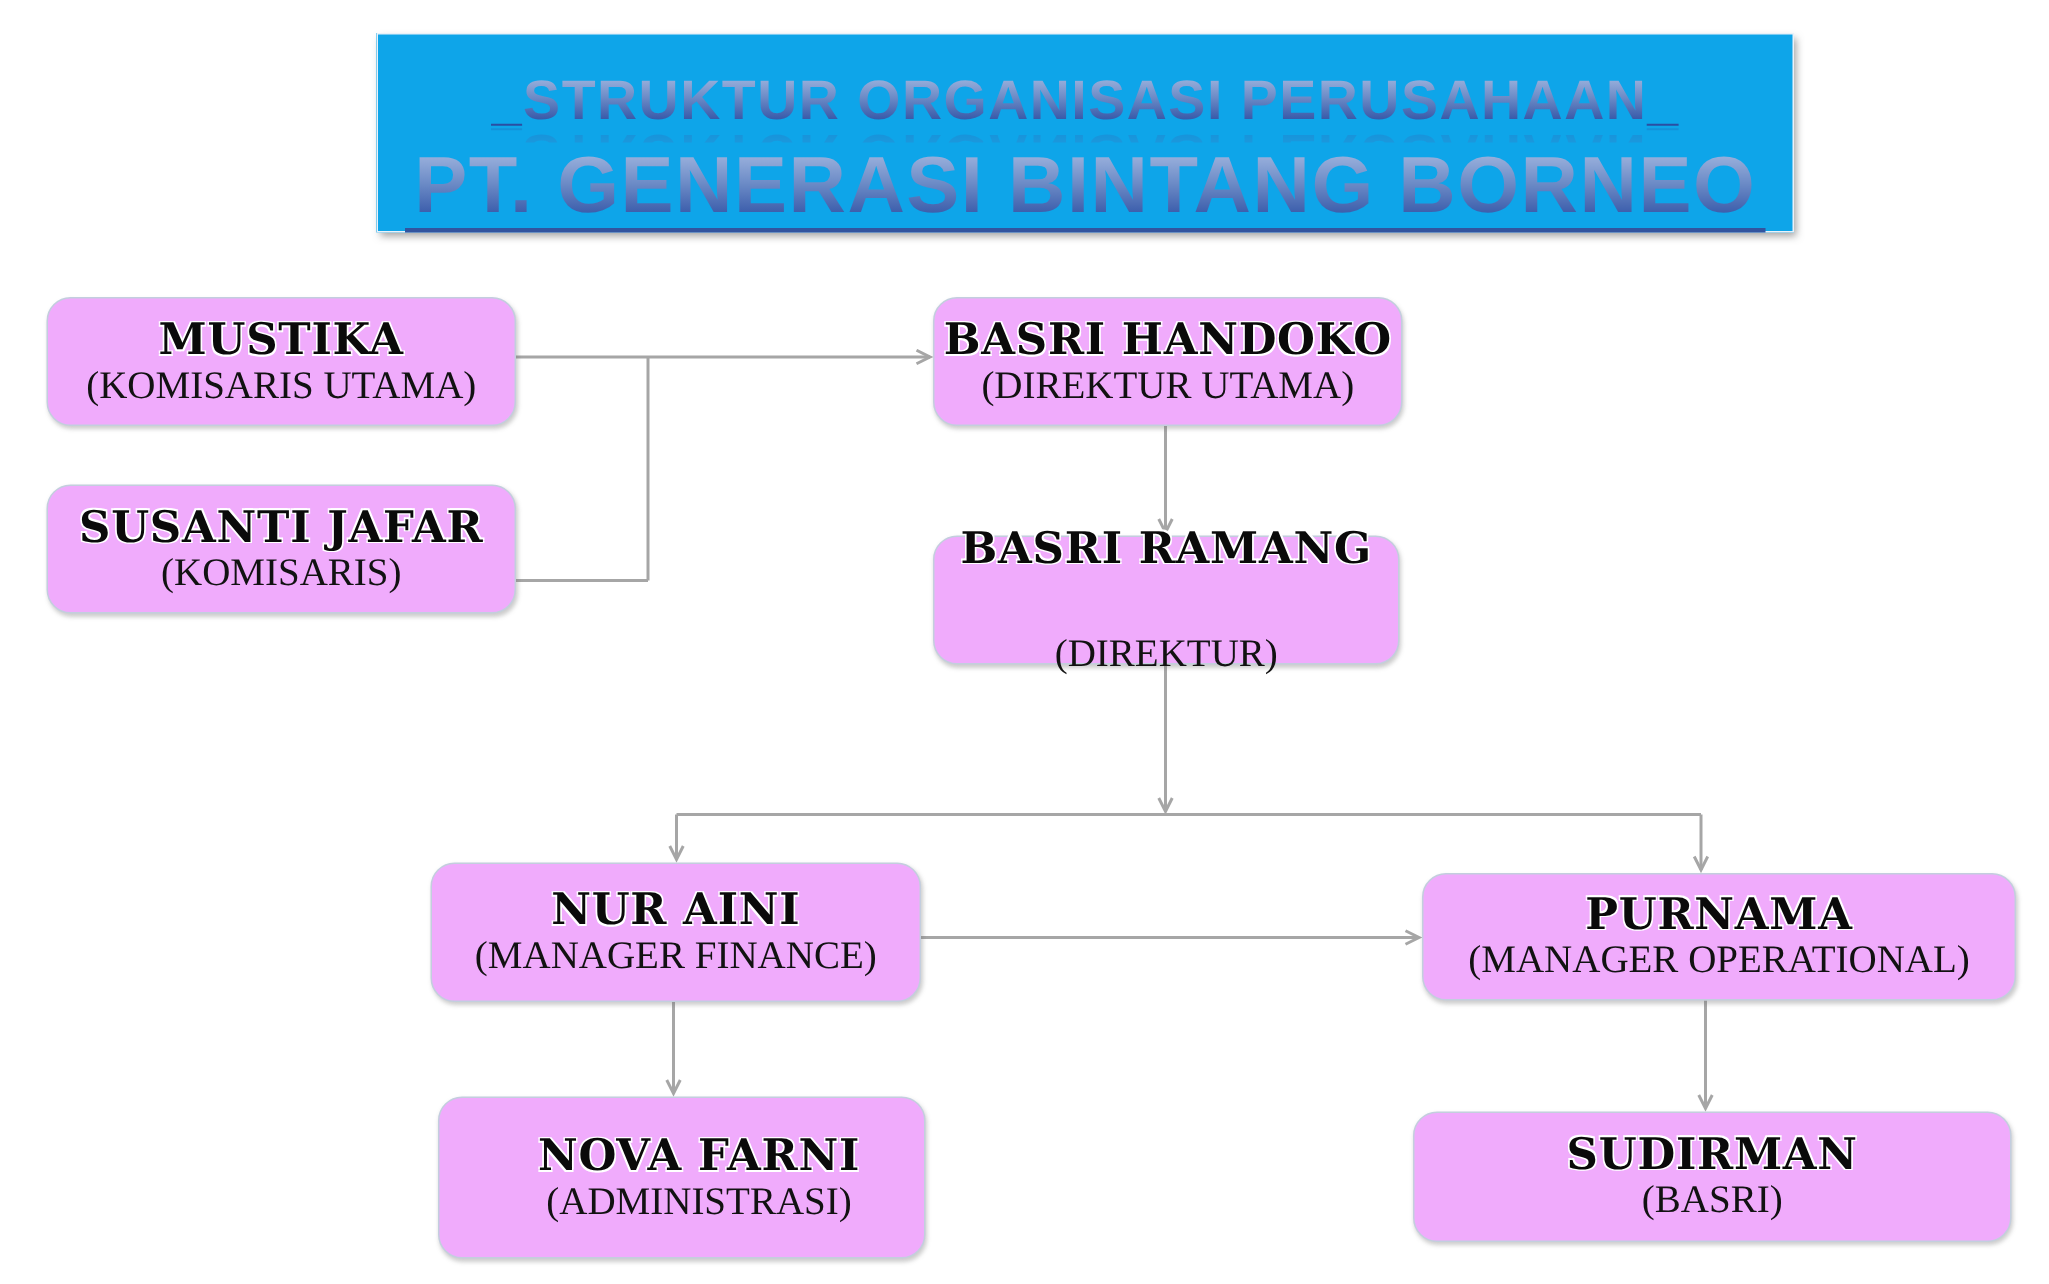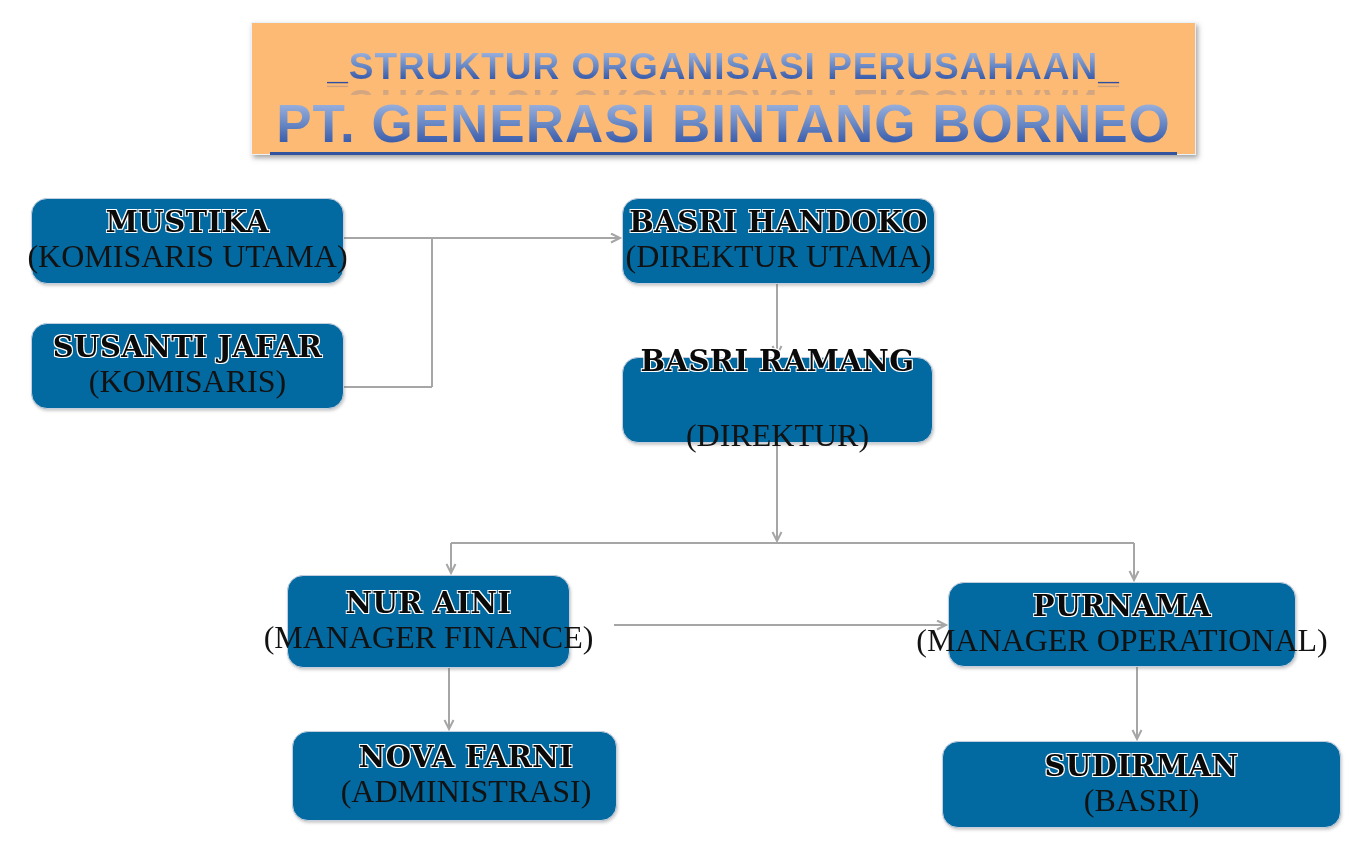--- a/index.html
+++ b/index.html
@@ -6,73 +6,73 @@
   .canvas{
     position:relative;
     width:1366px;height:856px;
     background:#ffffff;
     overflow:hidden;
     font-family:"Liberation Sans",sans-serif;
   }
   
   .banner{
     position:absolute;left:251px;top:22px;width:945px;height:133px;
-    background:#fdba74;
+    background:#0ea5e9;
     box-shadow:2px 3px 5px rgba(90,90,90,.55), inset 0 0 0 1px #e9f1f9;
     display:flex;flex-direction:column;align-items:center;justify-content:flex-start;
     padding-top:26px;box-sizing:border-box;
     z-index:2;
   }
   .t-line{
     font-weight:bold;
     background:linear-gradient(180deg,#a9bde4 0%,#6d8cc7 45%,#24479e 100%);
     -webkit-background-clip:text;background-clip:text;
     -webkit-text-fill-color:transparent;color:transparent;
     line-height:1.0;white-space:nowrap;
   }
   .t-line1{font-size:37px;letter-spacing:1px;}
   .t-line2{font-size:53px;letter-spacing:1px;margin-top:2px;}
   .t-underline{border-bottom:3px solid #32549f;padding:0 6px 2px 6px;display:inline-block;}
   .t-reflect{height:12px;overflow:hidden;opacity:.22;margin-top:-1px;}
   .t-reflect .t-line{transform:scaleY(-1);}
   
   .node{
     position:absolute;
-    background:#0369a1;
+    background:#f0abfc;
     border:1px solid #c3cede;
     border-radius:16px;
     box-shadow:1px 2px 3px rgba(110,110,110,.35);
     display:flex;flex-direction:column;align-items:center;justify-content:center;
     text-align:center;z-index:2;box-sizing:border-box;padding:4px 8px;
   }
   .node-name{
     font-family:"DejaVu Serif",serif;
     font-weight:bold;
     font-size:29px;
     letter-spacing:.5px;
     color:#0a0a0a;
     line-height:1.1;
     text-shadow:-1px -1px 0 #fff,1px -1px 0 #fff,-1px 1px 0 #fff,1px 1px 0 #fff;
     white-space:nowrap;
   }
   .node-role{
     font-family:"Liberation Serif",serif;
-    font-size:32px;
+    font-size:26px;
     color:#121212;
     line-height:1.1;
     white-space:nowrap;
   }
   
   .n-mustika      {left:31px;  top:198px; width:313px; height:86px;}
   .n-susanti      {left:31px;  top:323px; width:313px; height:86px;}
   .n-handoko      {left:622px; top:198px; width:313px; height:86px;}
   .n-ramang       {left:622px; top:357px; width:311px; height:86px;gap:40px;}
-  .n-nuraini      {left:287px; top:575px; width:283px; height:93px;}
-  .n-purnama      {left:948px; top:582px; width:348px; height:85px;}
-  .n-novafarni    {left:292px; top:731px; width:325px; height:90px;padding-left:31px;}
+  .n-nuraini      {left:287px; top:575px; width:327px; height:93px;}
+  .n-purnama      {left:948px; top:582px; width:396px; height:85px;}
+  .n-novafarni    {left:292px; top:731px; width:325px; height:108px;padding-left:31px;}
   .n-sudirman     {left:942px; top:741px; width:399px; height:87px;}
   
   svg.connectors{position:absolute;left:0;top:0;z-index:1;pointer-events:none;}
   svg.connectors path,svg.connectors line{stroke:#a6a6a6;stroke-width:2;fill:none;}
 </style>
 </head>
 <body>
 
 <div class="canvas">
 

